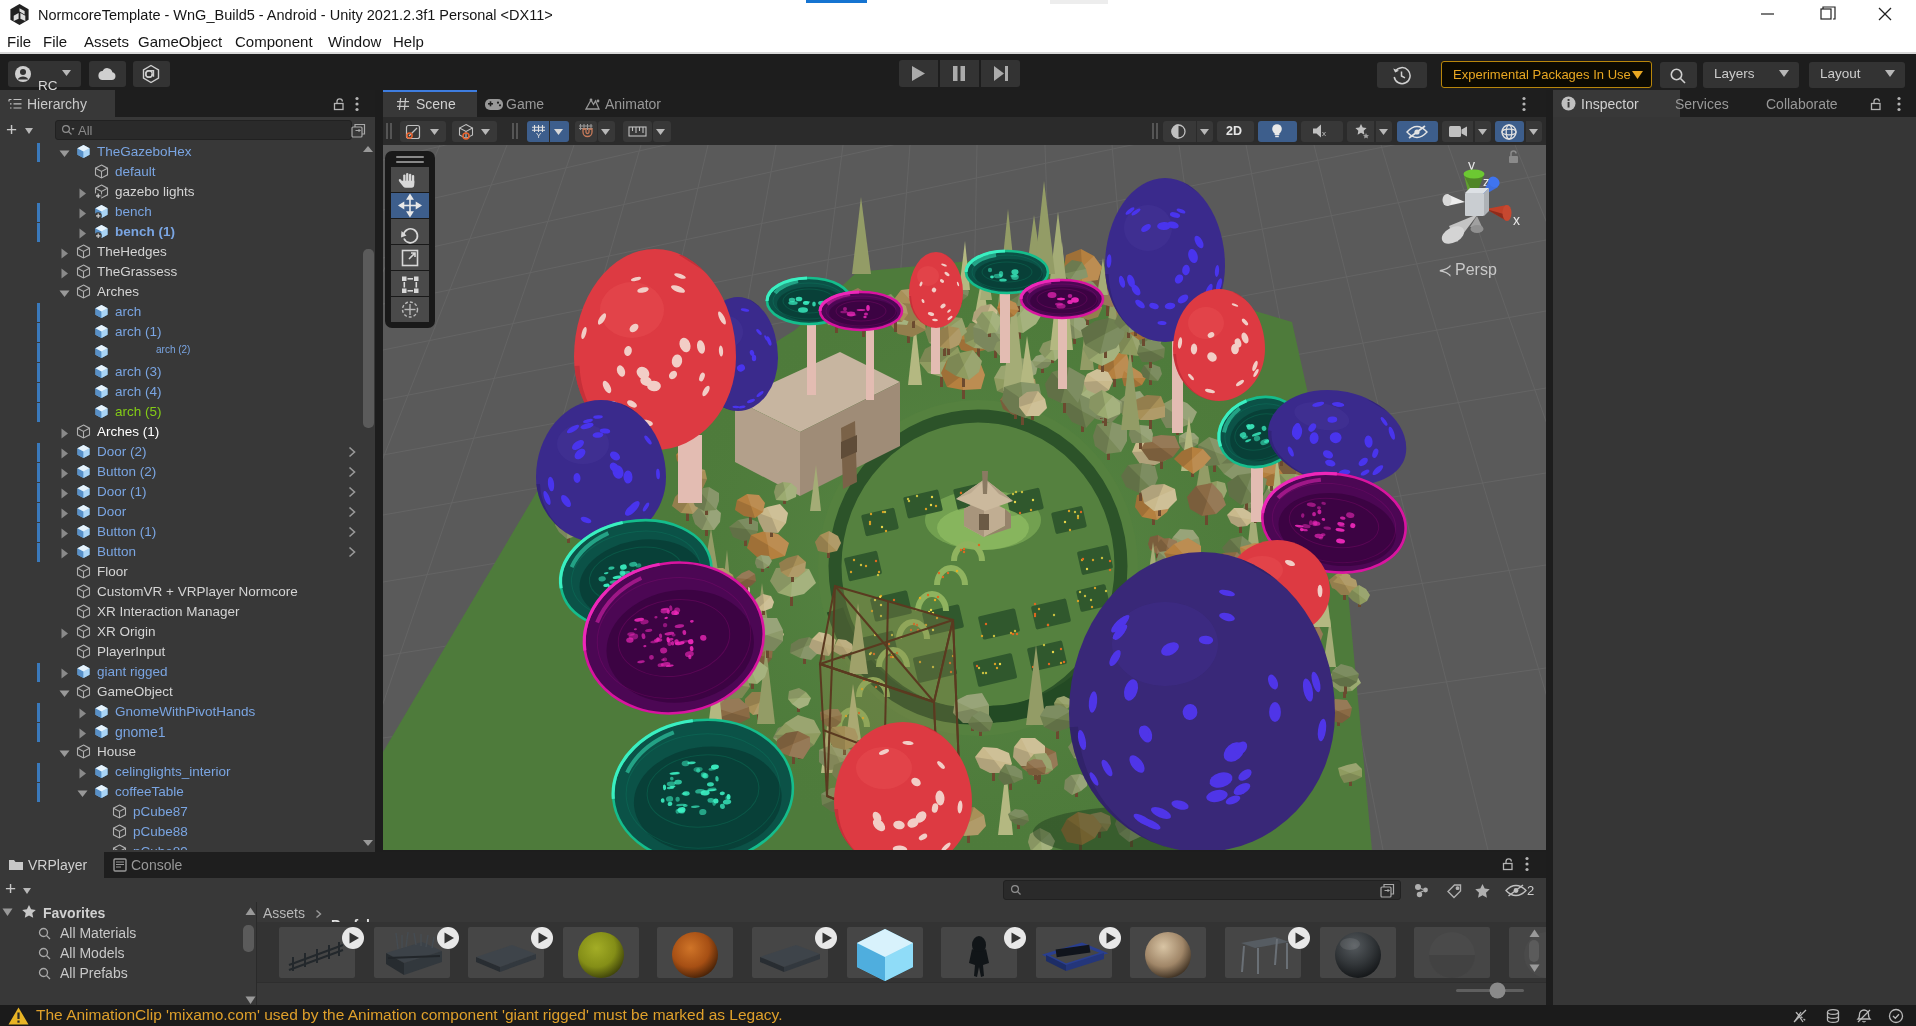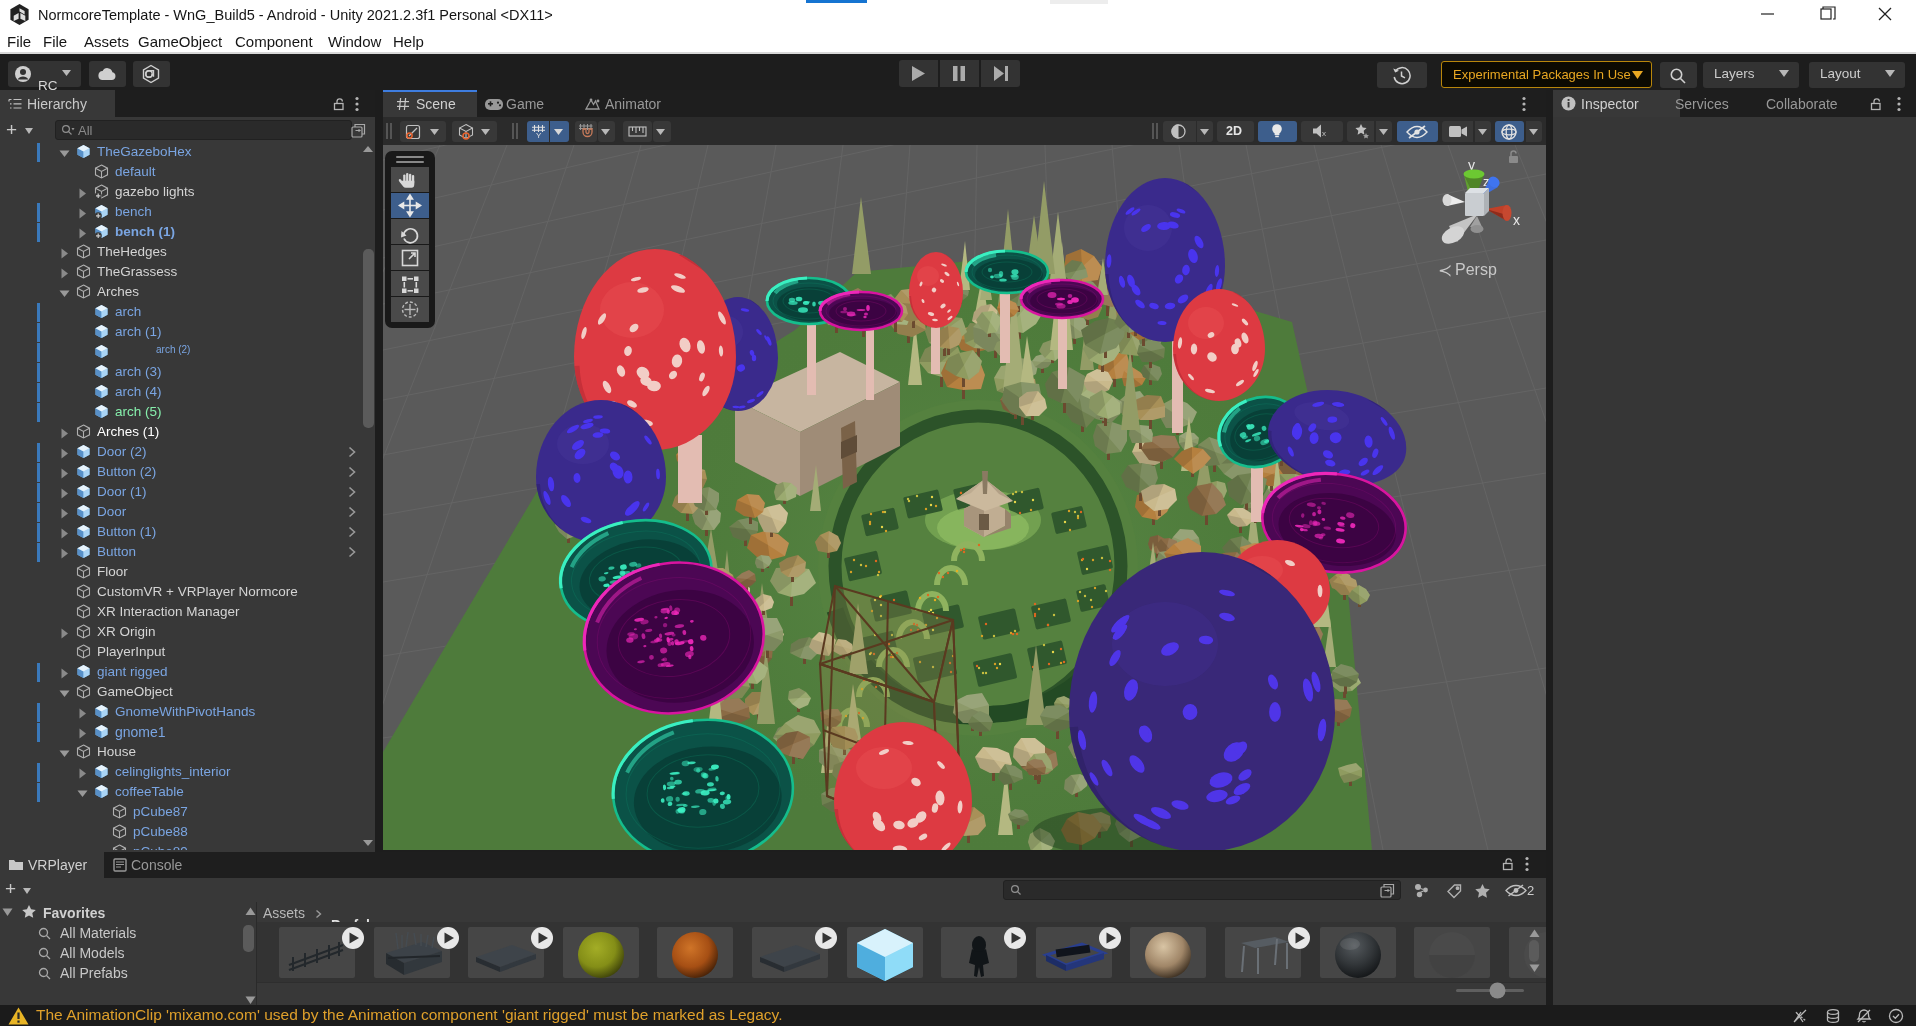--- a/index.html
+++ b/index.html
@@ -251,21 +251,21 @@
 <polygon points="7.5,1 13.5,4.2 7.5,7.4 1.5,4.2" fill="#e8f4fc"></polygon>
   </svg>
 <div class="t" style="left:115px;top:384px;font-size:13.5px;color:#7aa5e2;font-weight:400;letter-spacing:0px;">arch (4)</div>
 <div class="t" style="left:37px;top:403px;width:3px;height:19px;background:#3a79bb;"></div>
 <svg style="left:94px;top:404px" width="15" height="15" viewBox="0 0 15 15">
 <polygon points="7.5,1 13.5,4.2 13.5,10.8 7.5,14 1.5,10.8 1.5,4.2" fill="#7fb8e8"></polygon>
 <polygon points="1.5,4.2 7.5,7.4 7.5,14 1.5,10.8" fill="#5890c8"></polygon>
 <polygon points="13.5,4.2 7.5,7.4 7.5,14 13.5,10.8" fill="#aad4f5"></polygon>
 <polygon points="7.5,1 13.5,4.2 7.5,7.4 1.5,4.2" fill="#e8f4fc"></polygon>
   </svg>
-<div class="t" style="left:115px;top:404px;font-size:13.5px;color:#86efac;font-weight:400;letter-spacing:0px;">arch (5)</div>
+<div class="t" style="left:115px;top:404px;font-size:13.5px;color:#84cc16;font-weight:400;letter-spacing:0px;">arch (5)</div>
 <svg style="left:61px;top:428px" width="8" height="11">
     <polygon points="0.5,0.5 7,5.5 0.5,10.5" fill="#8a8a8a"></polygon>
   </svg>
 <svg style="left:76px;top:424px" width="15" height="15" viewBox="0 0 15 15" fill="none" stroke="#b0b0b0" stroke-width="1.1">
 <polygon points="7.5,1 13.5,4.2 13.5,10.8 7.5,14 1.5,10.8 1.5,4.2"></polygon>
 <polyline points="1.5,4.2 7.5,7.4 13.5,4.2"></polyline>
     <line x1="7.5" y1="7.4" x2="7.5" y2="14"></line>
   </svg>
 <div class="t" style="left:97px;top:424px;font-size:13.5px;color:#ffffff;font-weight:400;letter-spacing:0px;">Arches (1)</div>
 <div class="t" style="left:37px;top:443px;width:3px;height:19px;background:#3a79bb;"></div>

